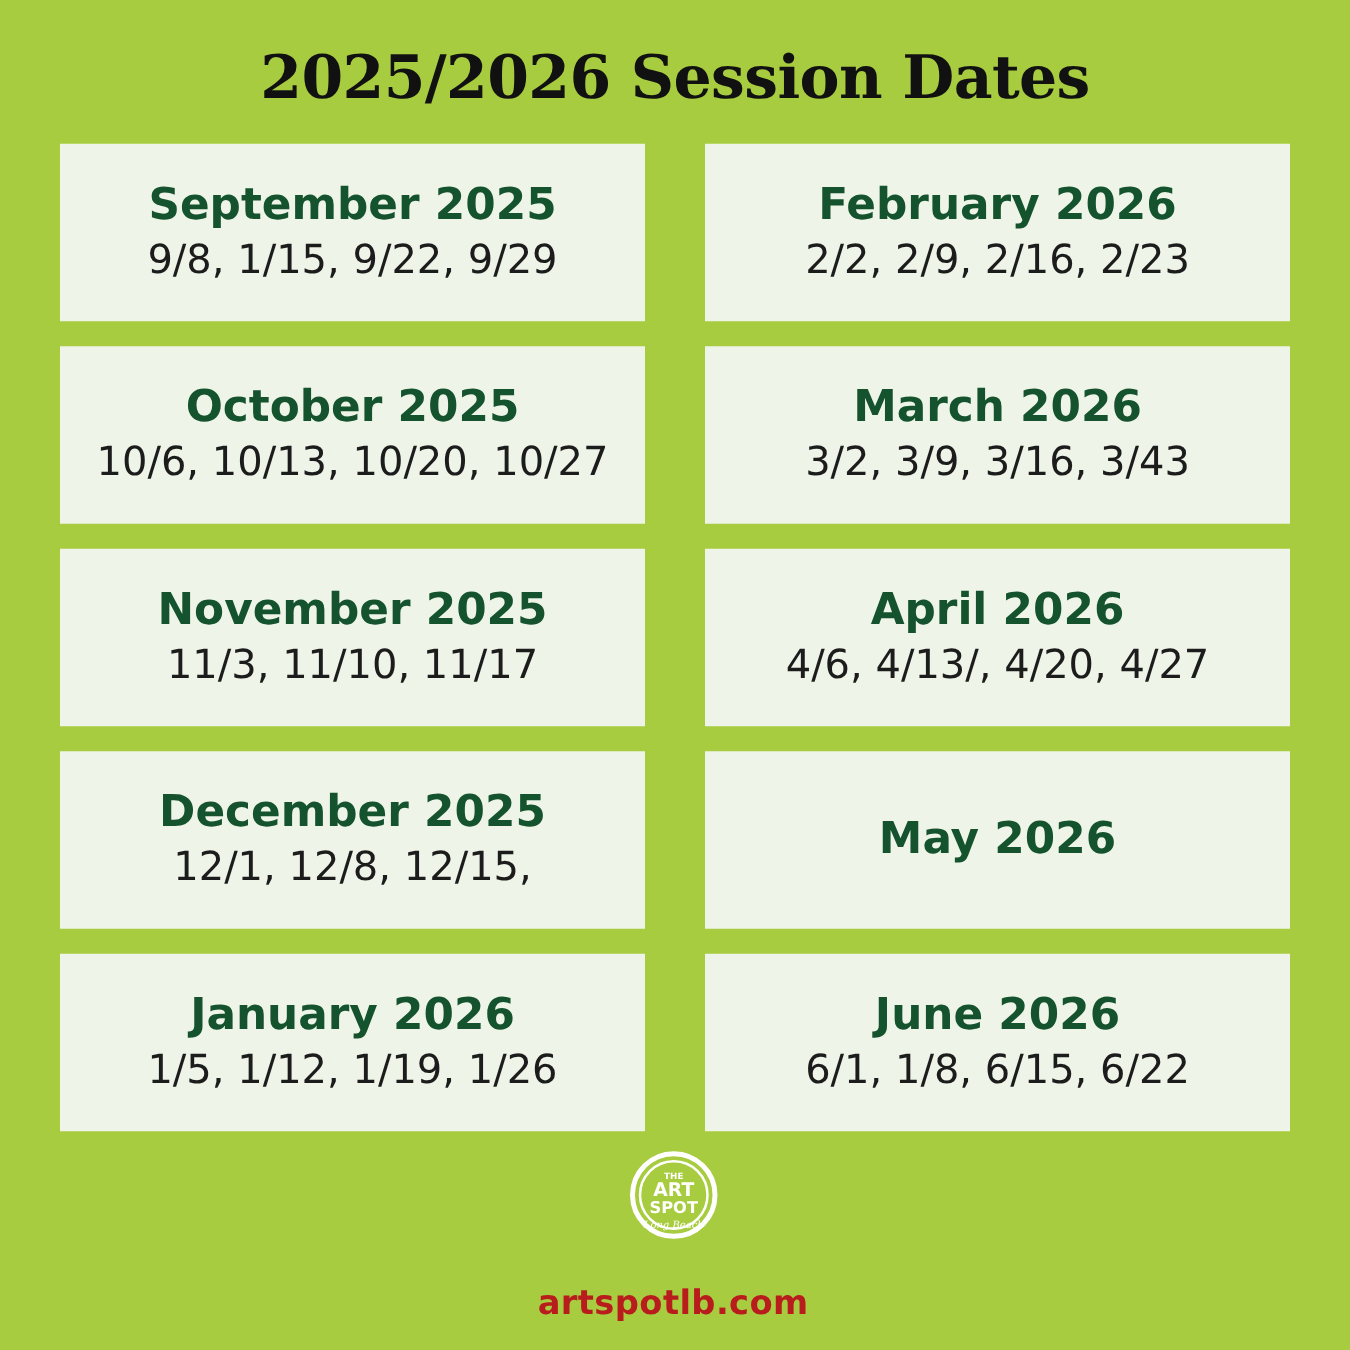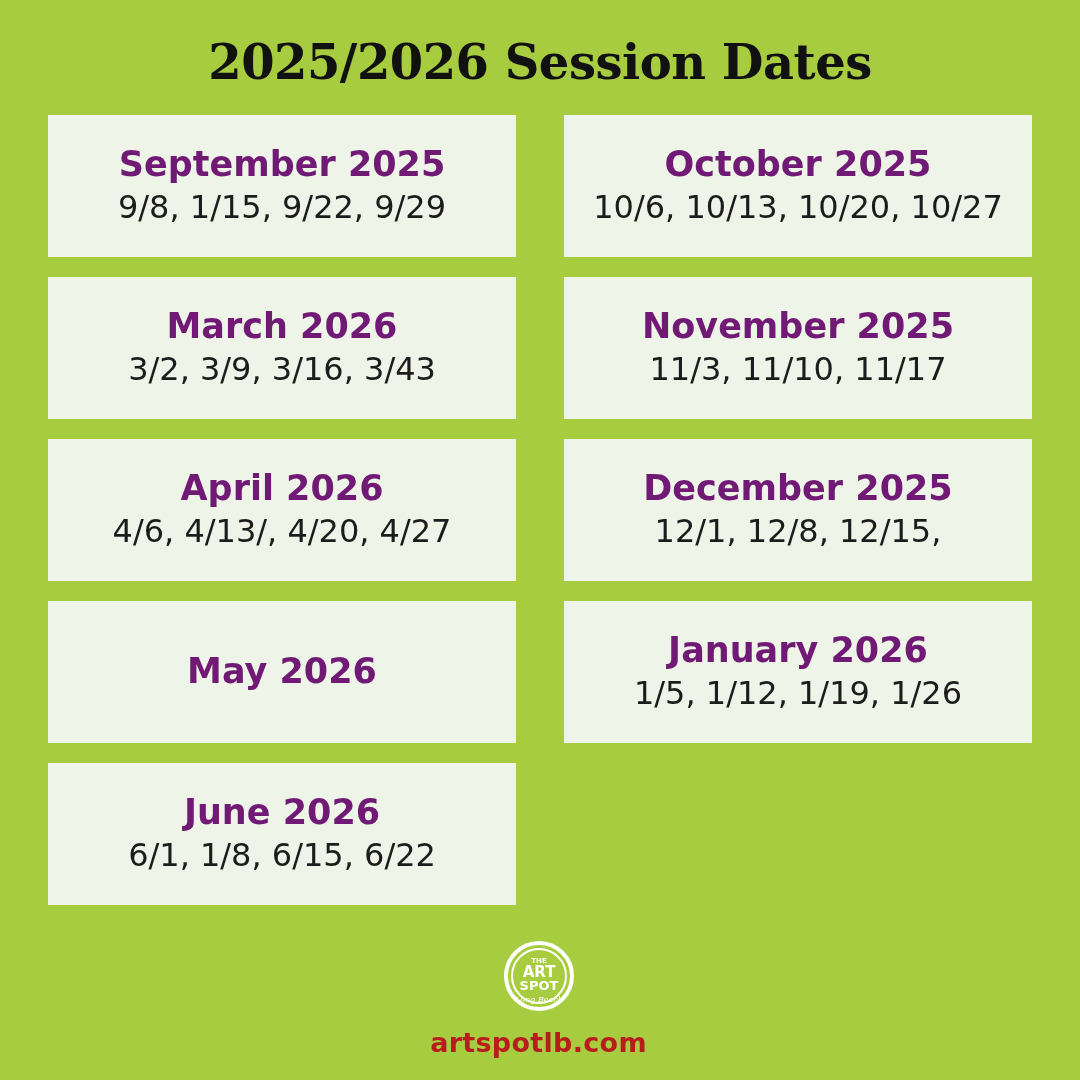--- a/index.html
+++ b/index.html
@@ -48,21 +48,21 @@
     display: flex;
     flex-direction: column;
     align-items: center;
     justify-content: center;
     padding: 6px 10px;
   }
   .card .month {
     font-family: "DejaVu Sans", sans-serif;
     font-weight: bold;
     font-size: 35px;
-    color: #701a75;
+    color: #14532d;
     line-height: 1.25;
     text-align: center;
     white-space: nowrap;
   }
   .card .dates {
     font-family: "DejaVu Sans", sans-serif;
     font-weight: normal;
     font-size: 32px;
     color: #1c1c1c;
     line-height: 1.3;
@@ -70,20 +70,21 @@
     white-space: nowrap;
   }
   .footer {
     position: absolute;
     left: 0;
     right: 3px;
     bottom: 22px;
     display: flex;
     flex-direction: column;
     align-items: center;
+    gap: 20px;
   }
   .logo {
     width: 86px;
     height: 86px;
     position: relative;
     display: flex;
     align-items: center;
     justify-content: center;
   }
   .logo svg { display: block; }
@@ -103,20 +104,24 @@
 
   <div class="title">2025/2026 Session Dates</div>
 
   <div class="grid">
 
     <div class="card">
       <div class="month">September 2025</div>
       <div class="dates">9/8, 1/15, 9/22, 9/29</div>
     </div>
 
+    <div class="card">
+      <div class="month">February 2026</div>
+      <div class="dates">2/2, 2/9, 2/16, 2/23</div>
+    </div>
 
     <div class="card">
       <div class="month">October 2025</div>
       <div class="dates">10/6, 10/13, 10/20, 10/27</div>
     </div>
 
     <div class="card">
       <div class="month">March 2026</div>
       <div class="dates">3/2, 3/9, 3/16, 3/43</div>
     </div>

